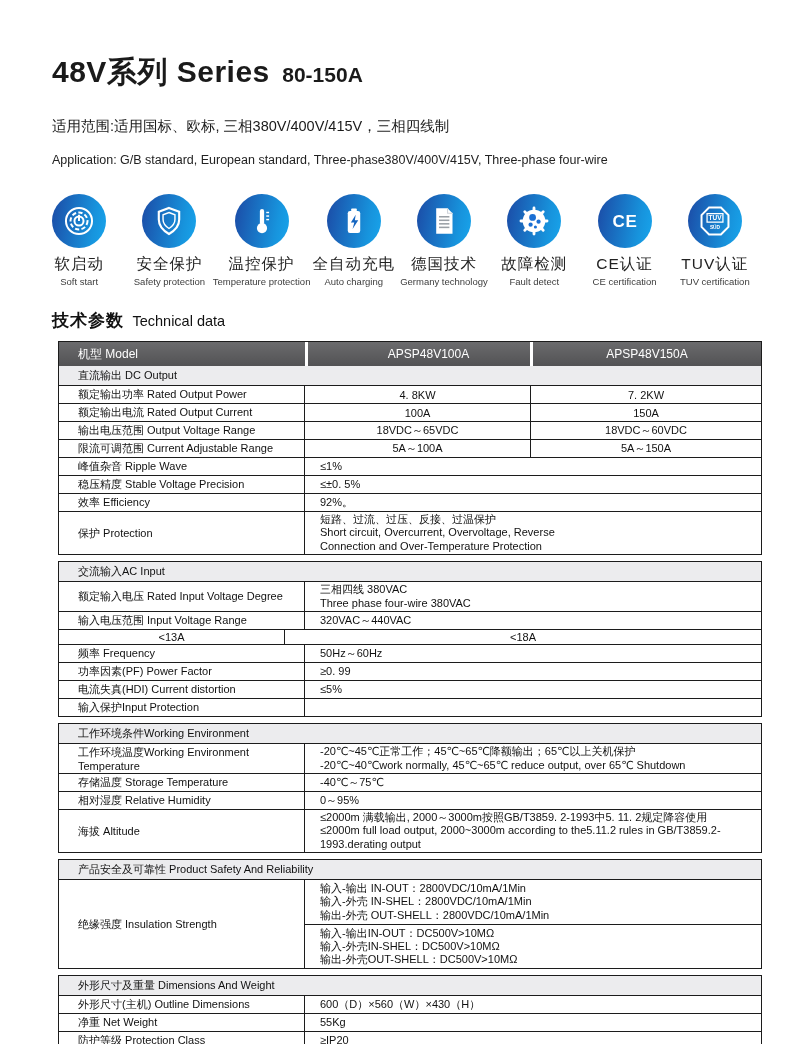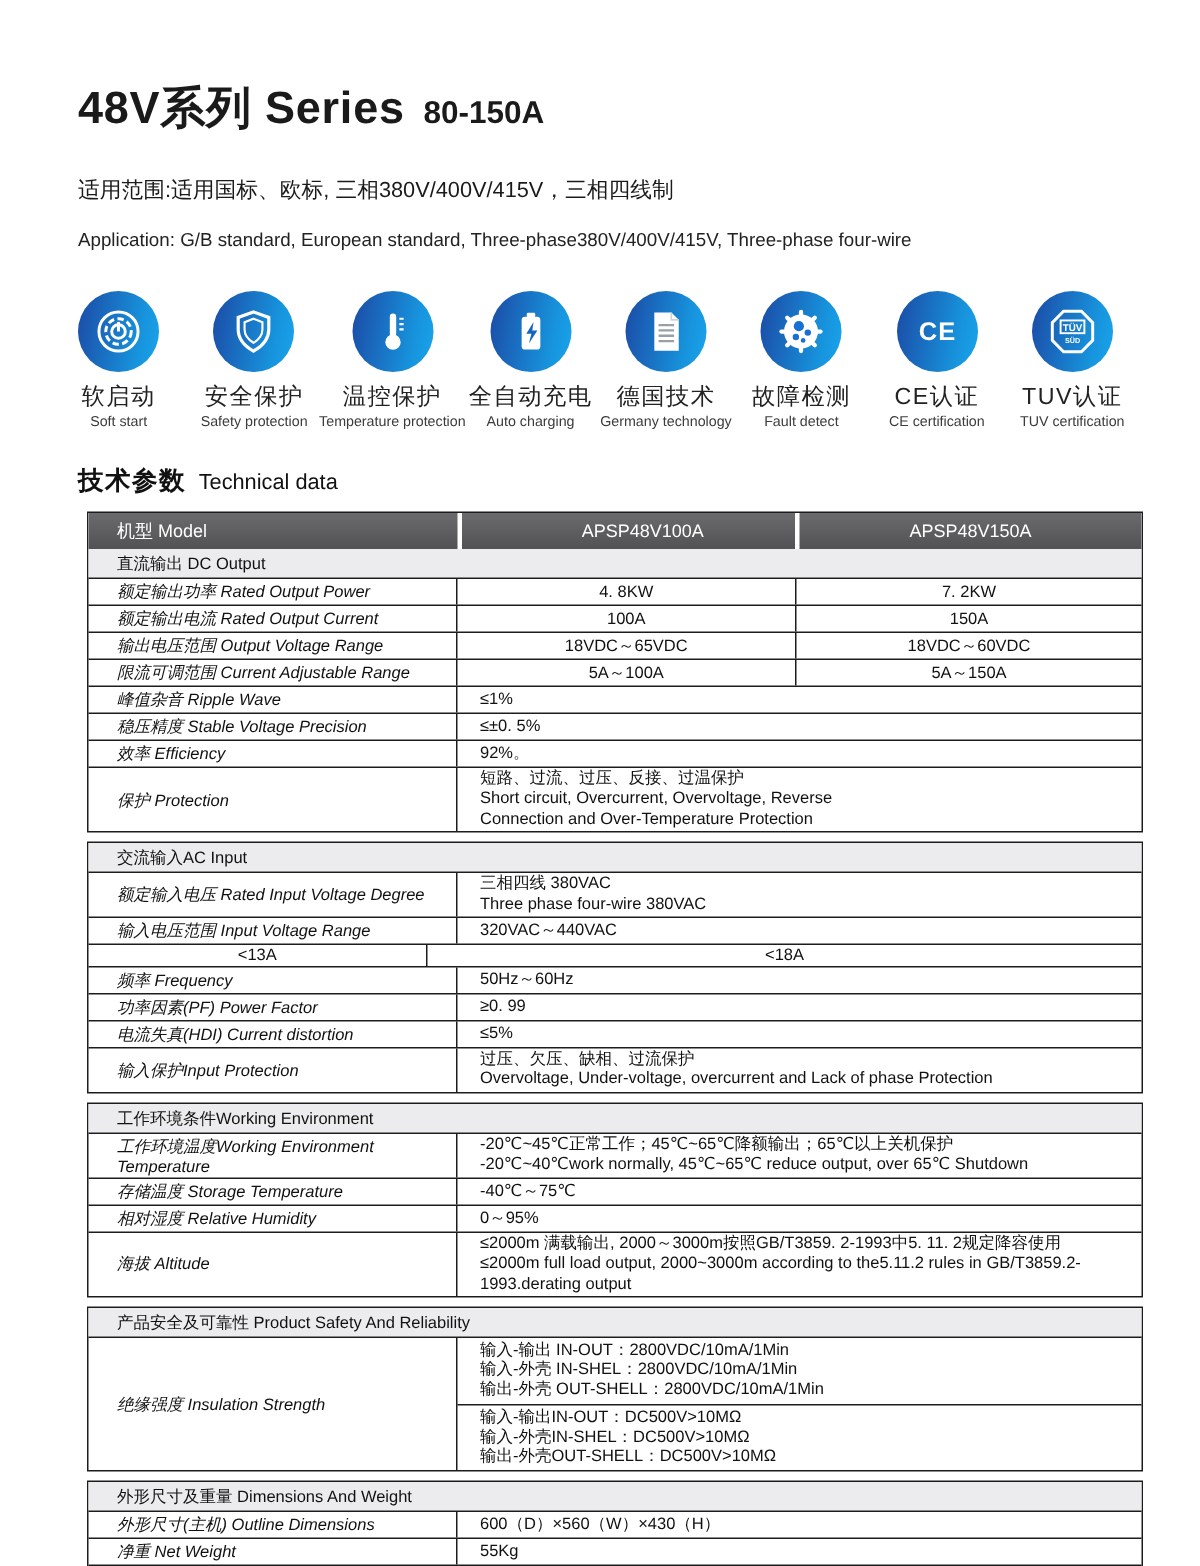--- a/index.html
+++ b/index.html
@@ -38,21 +38,21 @@
   .spec-table { border:1px solid #1c1c1c; margin-bottom:6px; background:#fff; }
   .model-head { display:flex; gap:3px; background:#fff; }
   .mh { background:linear-gradient(#6b6b6d,#525254); color:#fff; font-size:12px; height:24px;
         display:flex; align-items:center; }
   .mh1 { width:246px; padding-left:19px; }
   .mh2 { width:222px; justify-content:center;padding-left:19px; }
   .mh3 { flex:1; justify-content:center; }
   .sec-head { background:#ececee; padding:2px 0 2px 19px; min-height:15px; font-size:11px; }
   .trow { display:flex; border-top:1px solid #1c1c1c; min-height:15px; }
   .cl { width:246px; border-right:1px solid #1c1c1c; padding:1px 20px 1px 19px;
-        display:flex; align-items:center;font-style:italic; }
+        display:flex; align-items:center; }
   .cv1 { width:225px; display:flex; align-items:center; justify-content:center; text-align:center; }
   .cv2 { flex:1; border-left:1px solid #1c1c1c; display:flex; align-items:center;
          justify-content:center; text-align:center; }
   .cs { flex:1; padding:1px 8px 1px 15px; display:flex; flex-direction:column; justify-content:center; }
   .cs div { line-height:1.22; }
   .cs-wrap { flex:1; display:flex; flex-direction:column; padding:0; }
   .ins-group { padding:2px 8px 2px 15px; }
   .ins-group div { line-height:1.2; }
   .ins-group.first { border-bottom:1px solid #1c1c1c; }
 </style>
@@ -269,24 +269,20 @@
         </div>
     </div>
     <div class="trow">
       <div class="cl">电流失真(HDI) Current distortion</div>
       <div class="cs">
           <div>≤5%</div>
         </div>
     </div>
     <div class="trow">
       <div class="cl">输入保护Input Protection</div>
-      <div class="cs">
-        <div>过压、欠压、缺相、过流保护</div>
-        <div>Overvoltage, Under-voltage,  overcurrent  and Lack of phase Protection</div>
-      </div>
     </div>
   </div>
 
   <div class="spec-table">
     <div class="sec-head">工作环境条件Working  Environment</div>
     <div class="trow">
       <div class="cl">工作环境温度Working Environment Temperature</div>
       <div class="cs">
         <div>-20℃~45℃正常工作；45℃~65℃降额输出；65℃以上关机保护</div>
         <div>-20℃~40℃work normally, 45℃~65℃  reduce output, over 65℃ Shutdown</div>

